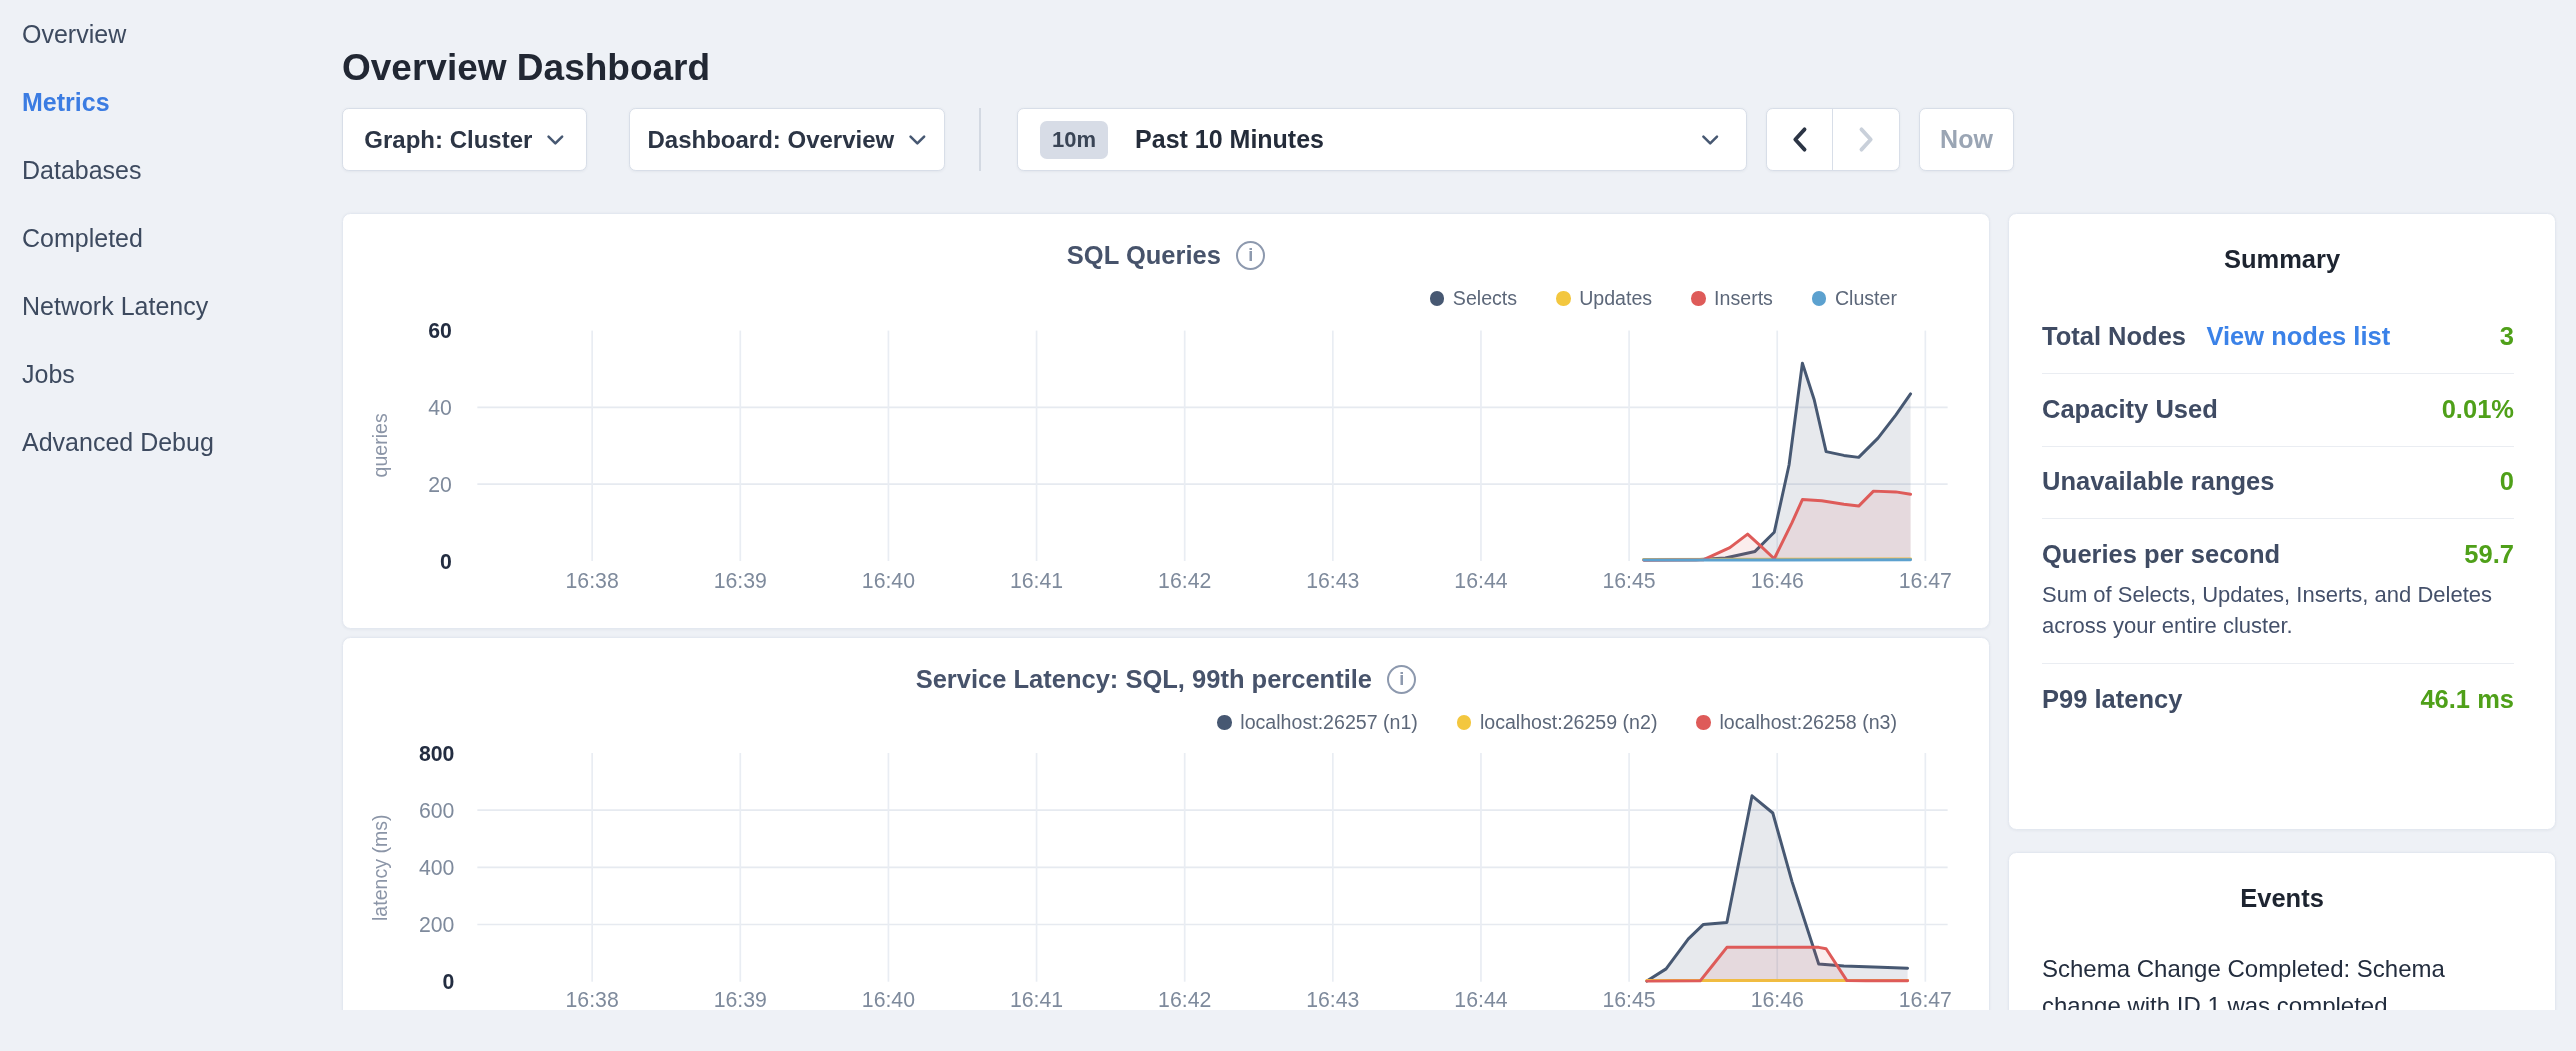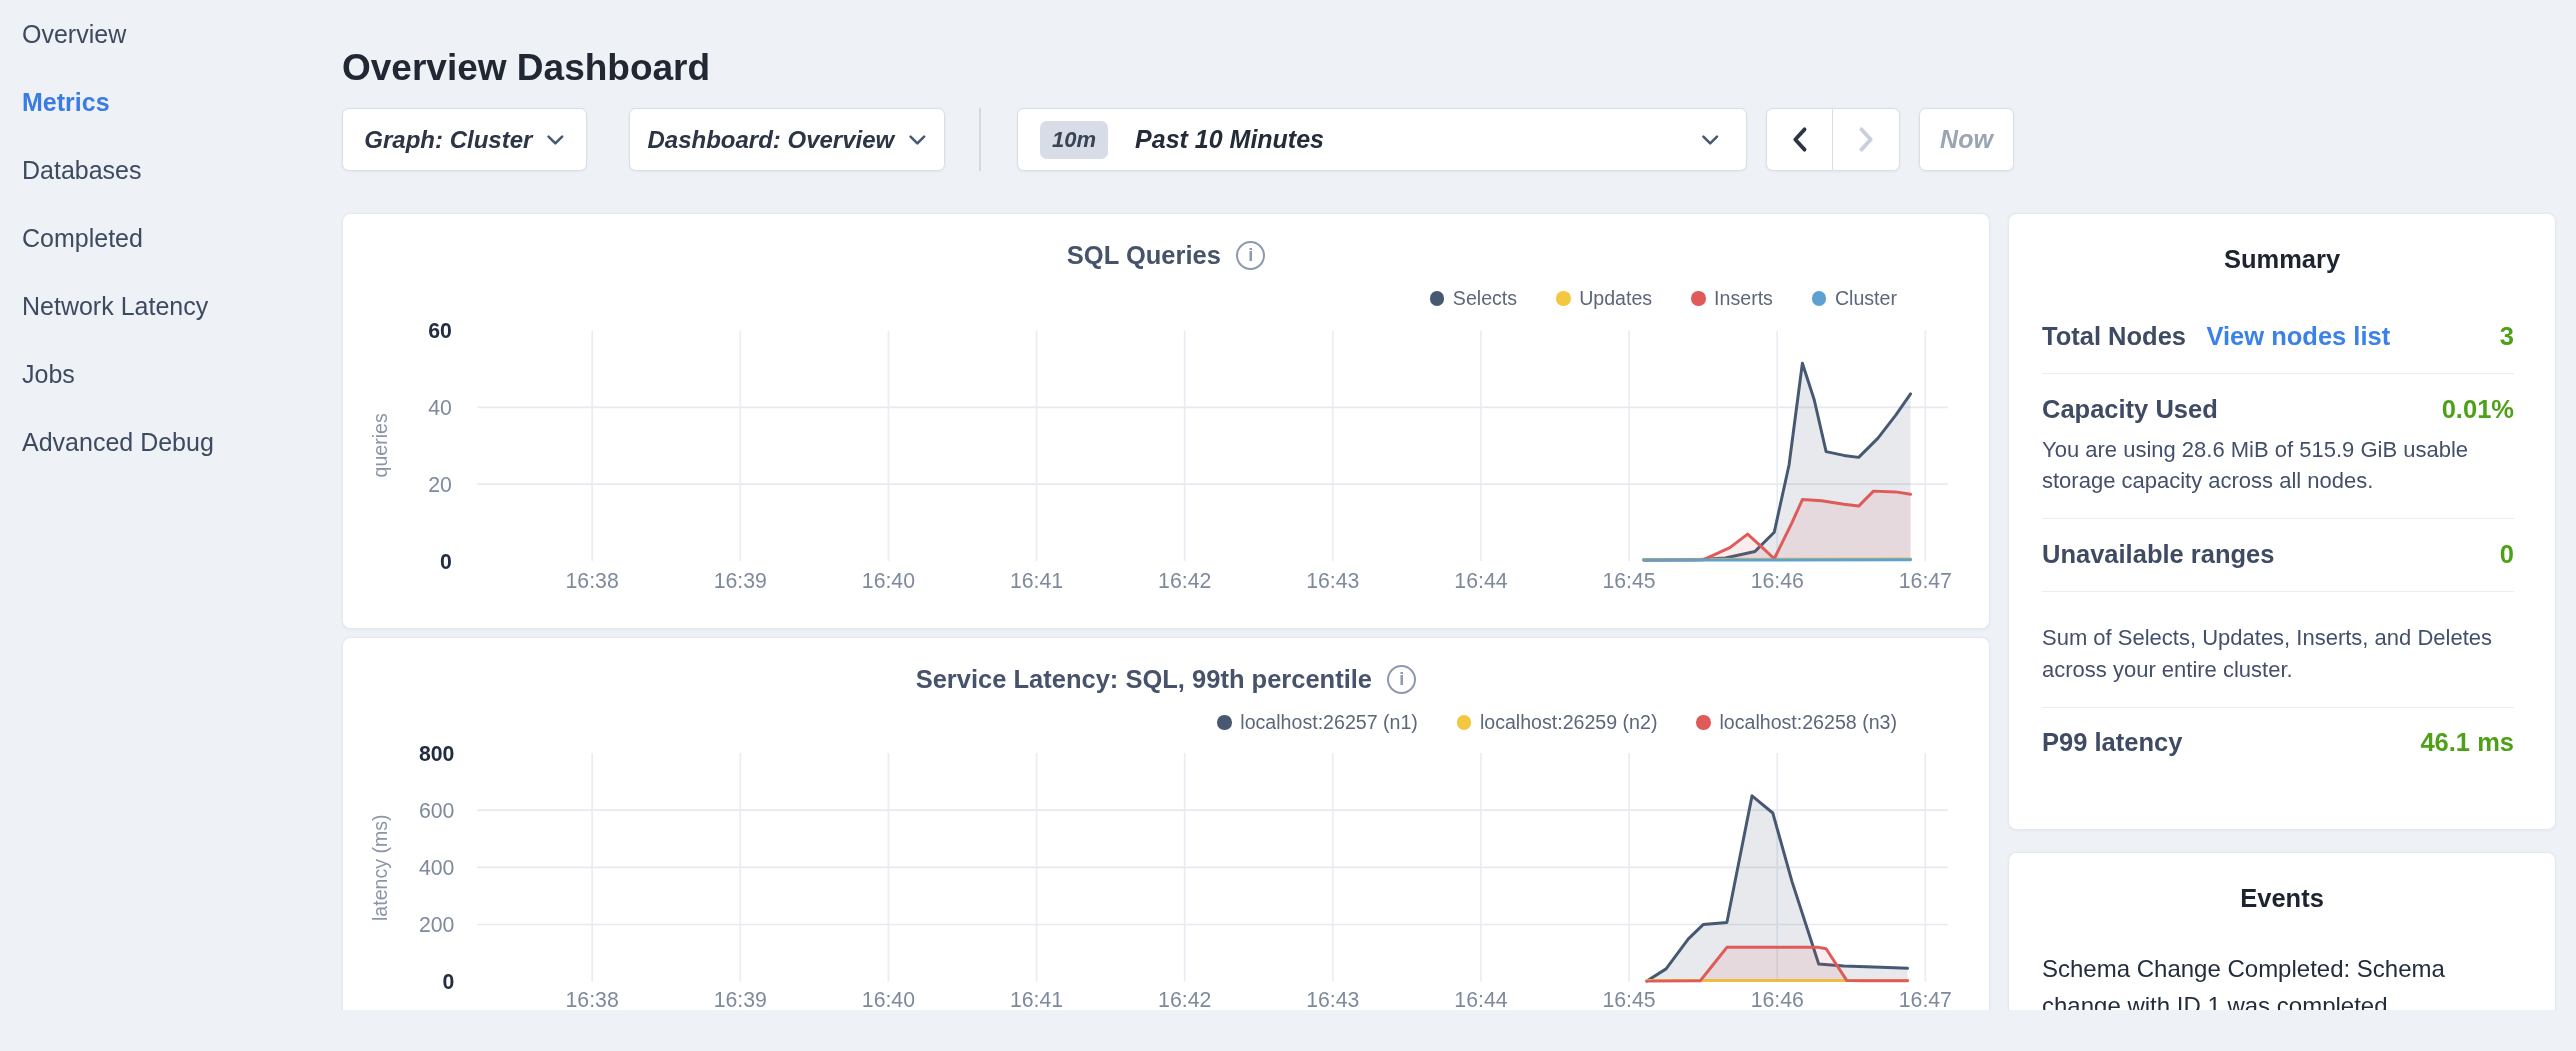--- a/index.html
+++ b/index.html
@@ -7,21 +7,21 @@
 
   
   #sidebar-nav{position:absolute;left:22px;top:0;width:289px;}
   .side-item{height:68px;line-height:68px;font-size:25px;font-weight:500;color:#3d4a5f;cursor:pointer;white-space:nowrap;}
   .side-item.active{font-weight:700;color:#3b7ce2;}
 
   
   #page-title{position:absolute;left:342px;top:24px;font-size:37px;font-weight:600;color:#212733;line-height:1;}
   .ctl{position:absolute;top:108px;height:63px;background:#fff;border:1.7px solid #d8dee8;border-radius:6.8px;
        box-sizing:border-box;display:flex;align-items:center;justify-content:center;
-       font-weight:700;font-size:24px;color:#2c3545;box-shadow:0 0.9px 2.6px rgba(46,60,87,0.06);cursor:pointer;font-style:italic;}
+       font-weight:700;font-size:24px;color:#2c3545;box-shadow:0 0.9px 2.6px rgba(46,60,87,0.06);cursor:pointer;}
   #graph-dropdown{left:342px;width:245px;gap:13.6px;}
   #dashboard-dropdown{left:629px;width:316px;gap:13.6px;}
   #controls-divider{position:absolute;left:979px;top:108px;width:1.7px;height:63px;background:#d3d9e2;}
   #time-range-dropdown{left:1017px;width:730px;justify-content:flex-start;padding-left:22px;}
   #time-badge{background:#d7dce6;border-radius:6.8px;padding:6px 12px;font-size:22px;font-weight:700;color:#394455;margin-right:27px;}
   #time-label{font-size:25px;color:#242c3a;text-align:right;}
   .chev-right-abs{position:absolute;right:25.5px;top:50%;transform:translateY(-50%);}
   #time-arrows{left:1766px;width:134px;padding:0;overflow:hidden;}
   .arrow-cell{width:50%;height:100%;display:flex;align-items:center;justify-content:center;}
   .arrow-cell.first{border-right:1.7px solid #d8dee8;box-sizing:border-box;}
@@ -248,29 +248,32 @@
             <span class="row-label">Total Nodes</span>
             <a class="row-link">View nodes list</a>
             <span class="row-value">3</span>
           </div>
         </div>
         <div class="summary-row">
           <div class="row-line">
             <span class="row-label">Capacity Used</span>
             <span class="row-value">0.01%</span>
           </div>
-          <div class="row-desc">You are using 28.6 MiB of 515.9 GiB usable storage capacity across all nodes.</div>
         </div>
         <div class="summary-row">
           <div class="row-line">
             <span class="row-label">Unavailable ranges</span>
             <span class="row-value">0</span>
           </div>
         </div>
         <div class="summary-row">
+          <div class="row-line">
+            <span class="row-label">Queries per second</span>
+            <span class="row-value">59.7</span>
+          </div>
           <div class="row-desc">Sum of Selects, Updates, Inserts, and Deletes across your entire cluster.</div>
         </div>
         <div class="summary-row">
           <div class="row-line">
             <span class="row-label">P99 latency</span>
             <span class="row-value">46.1 ms</span>
           </div>
         </div>
       </div>
   </section>

